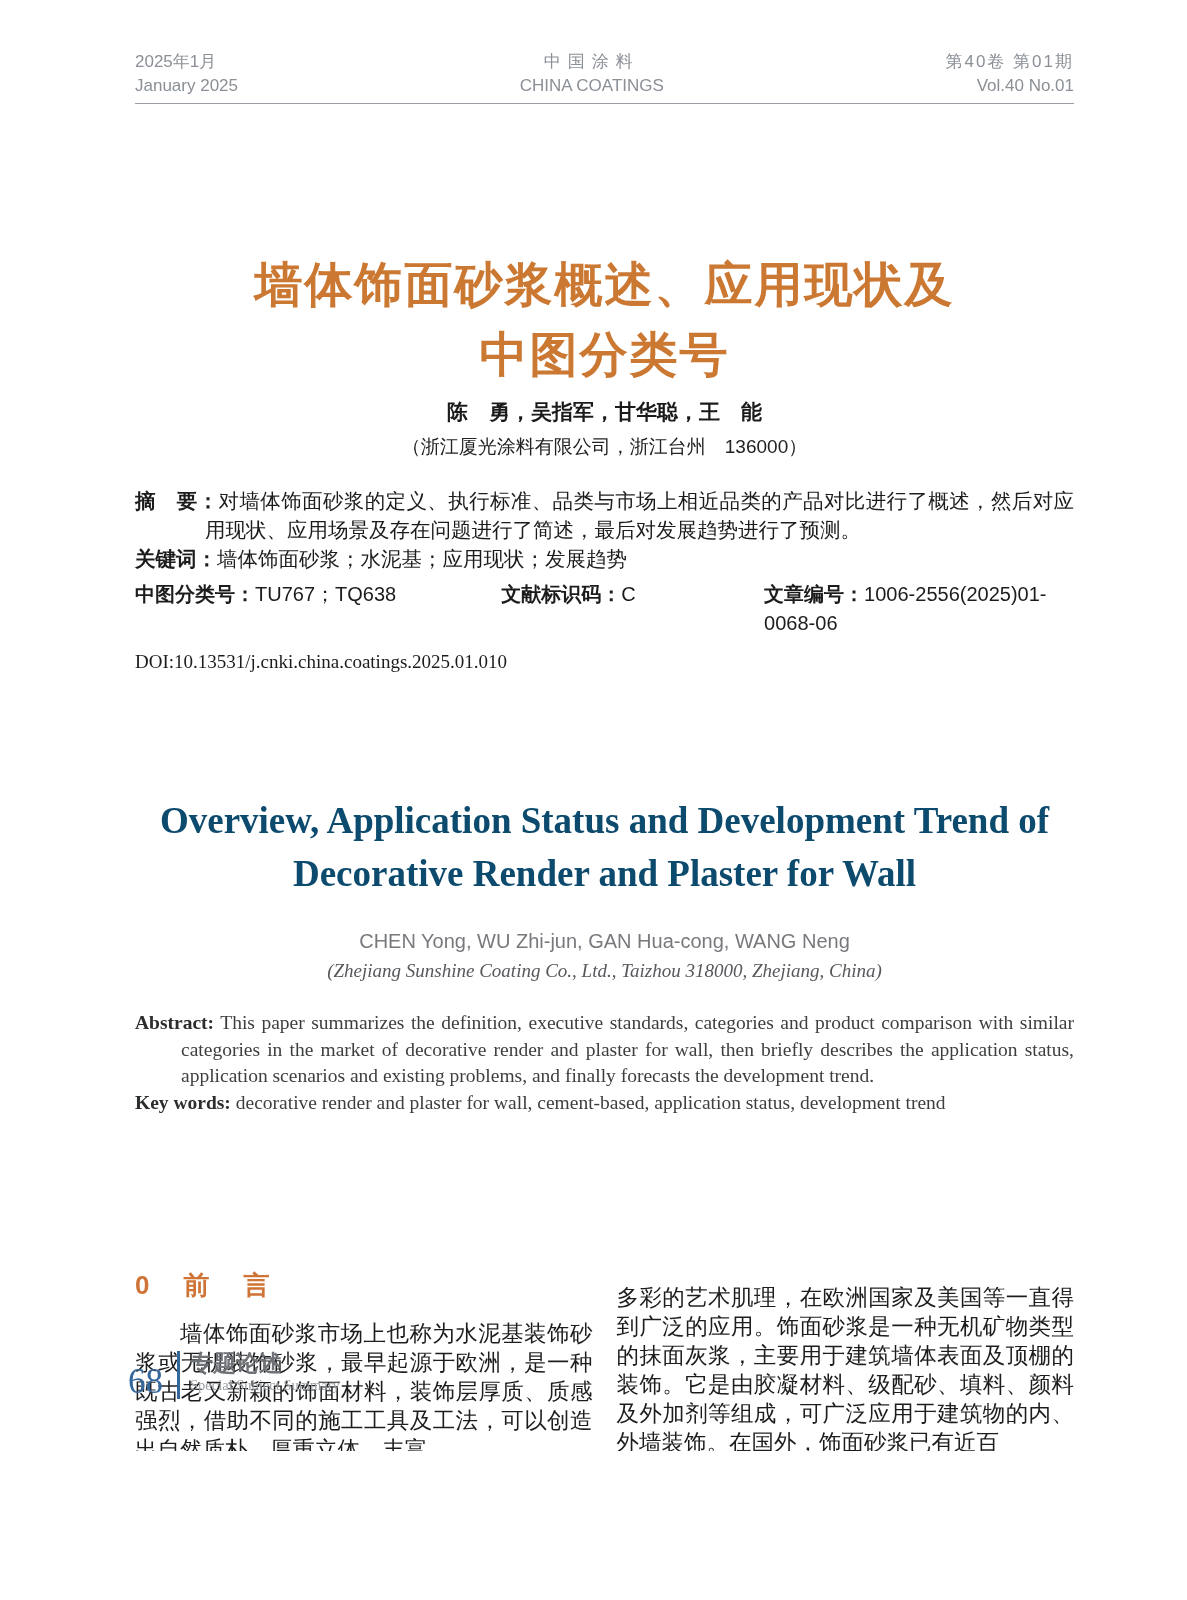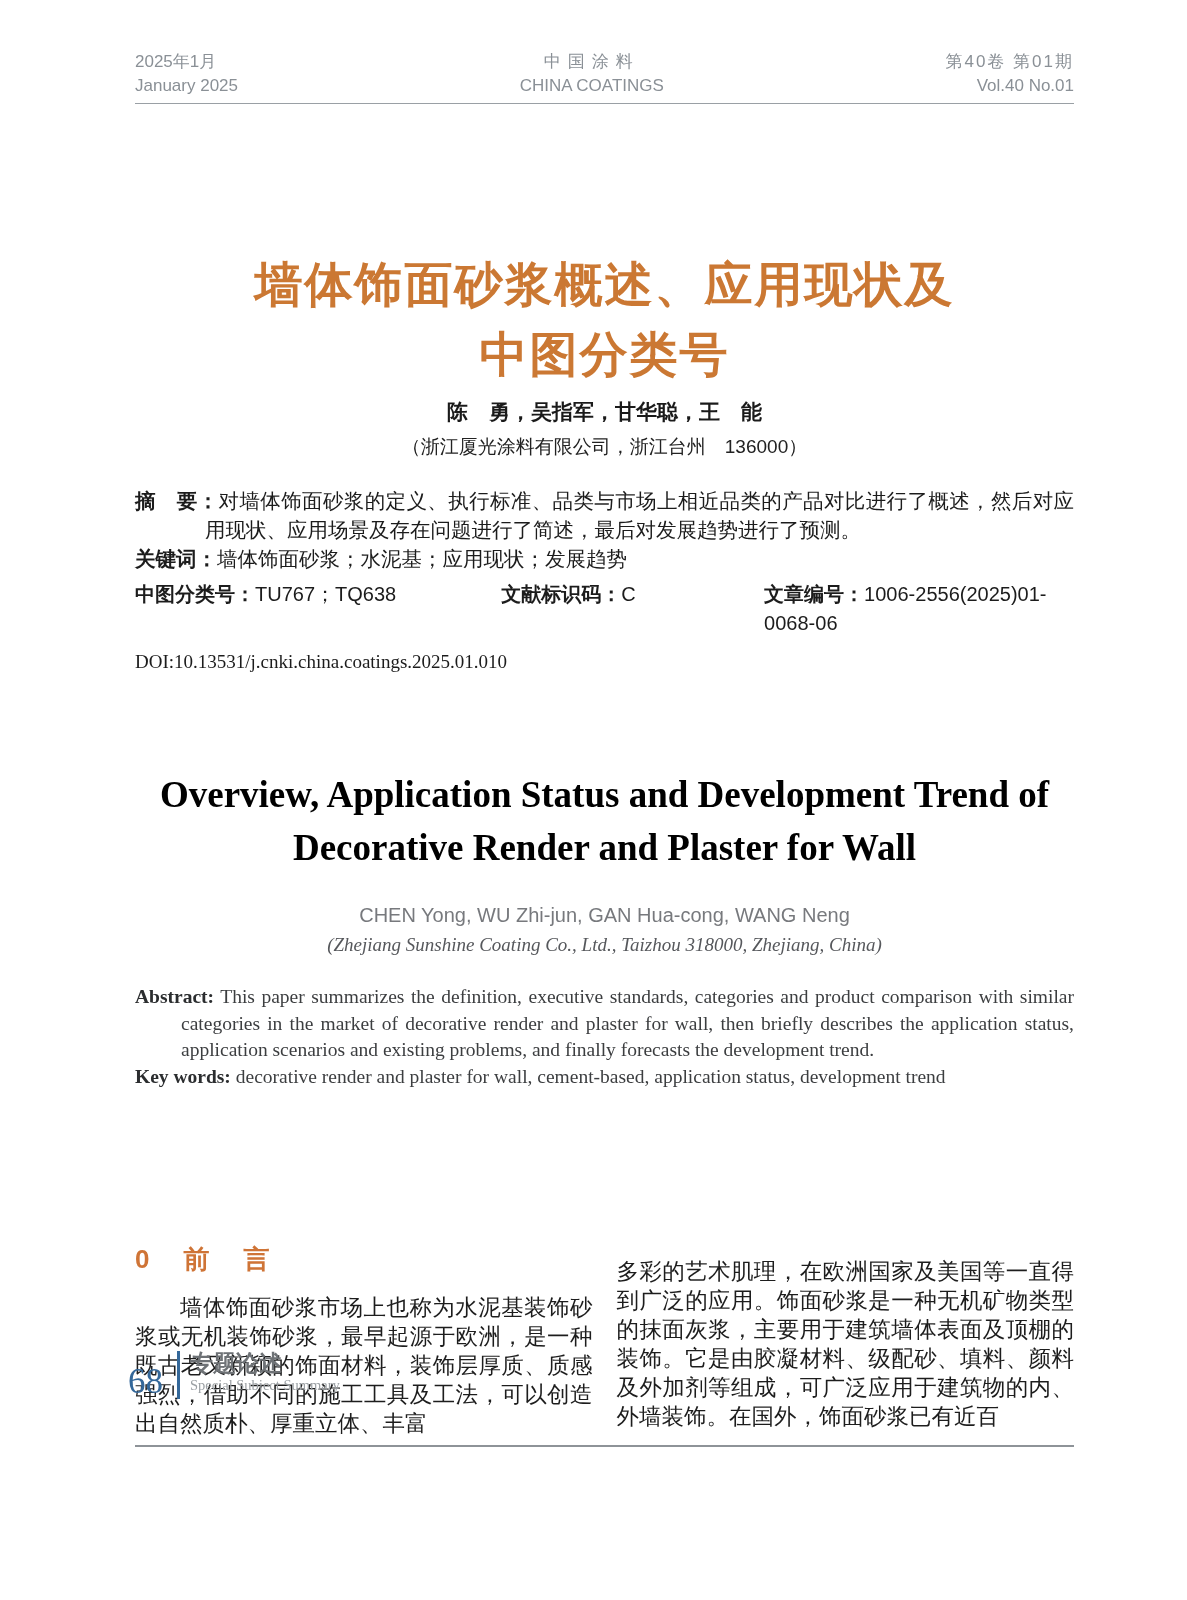--- a/index.html
+++ b/index.html
@@ -44,23 +44,23 @@
   .lbl{font-weight:bold;}
   .kw-cn{margin-top:2px;}
   .class-row{display:flex;margin-top:7px;font-size:20px;}
   .class-row .c1{flex:0 0 39%;}
   .class-row .c2{flex:0 0 28%;}
   .class-row .c3{flex:1;}
   .doi{margin-top:9px;font-family:"Liberation Serif",serif;font-size:19px;color:#1c1c1c;}
 
   
   .title-en{
-    margin-top:92px;text-align:center;
+    margin-top:118px;text-align:center;
     font-family:"Liberation Serif",serif;font-weight:bold;
-    color:#000000;font-size:37px;line-height:53px;
+    color:#0c4a6e;font-size:37px;line-height:53px;
   }
   .authors-en{margin-top:30px;text-align:center;color:#77797d;font-size:20px;}
   .affil-en{margin-top:7px;text-align:center;font-family:"Liberation Serif",serif;font-style:italic;color:#56585c;font-size:19px;}
   .meta-en{margin-top:28px;font-family:"Liberation Serif",serif;color:#3c3e40;font-size:19.5px;line-height:26.5px;}
   .hang-en{padding-left:46px;text-indent:-46px;text-align:justify;}
   .lbl-en{font-weight:bold;color:#2b2d2f;}
   .kw-en{margin-top:3px;}
 
   
   .section{margin-top:152px;display:flex;gap:24px;}

